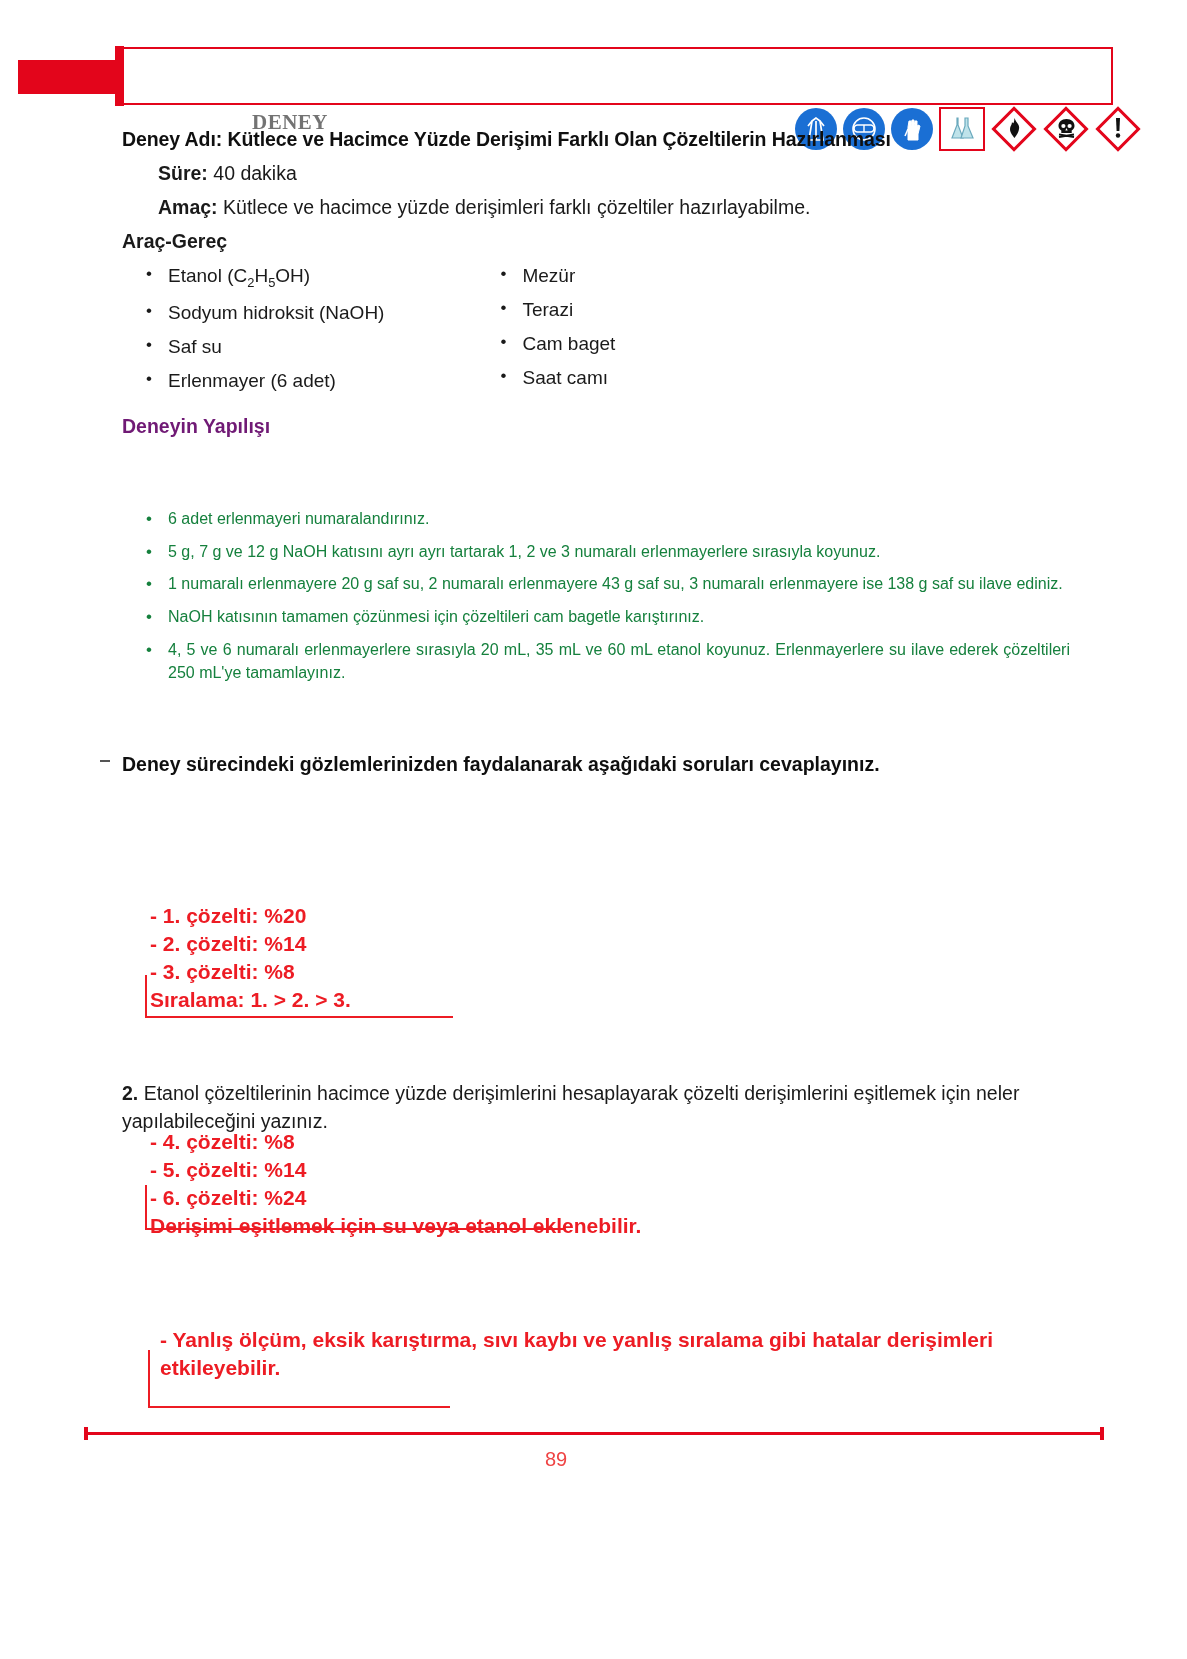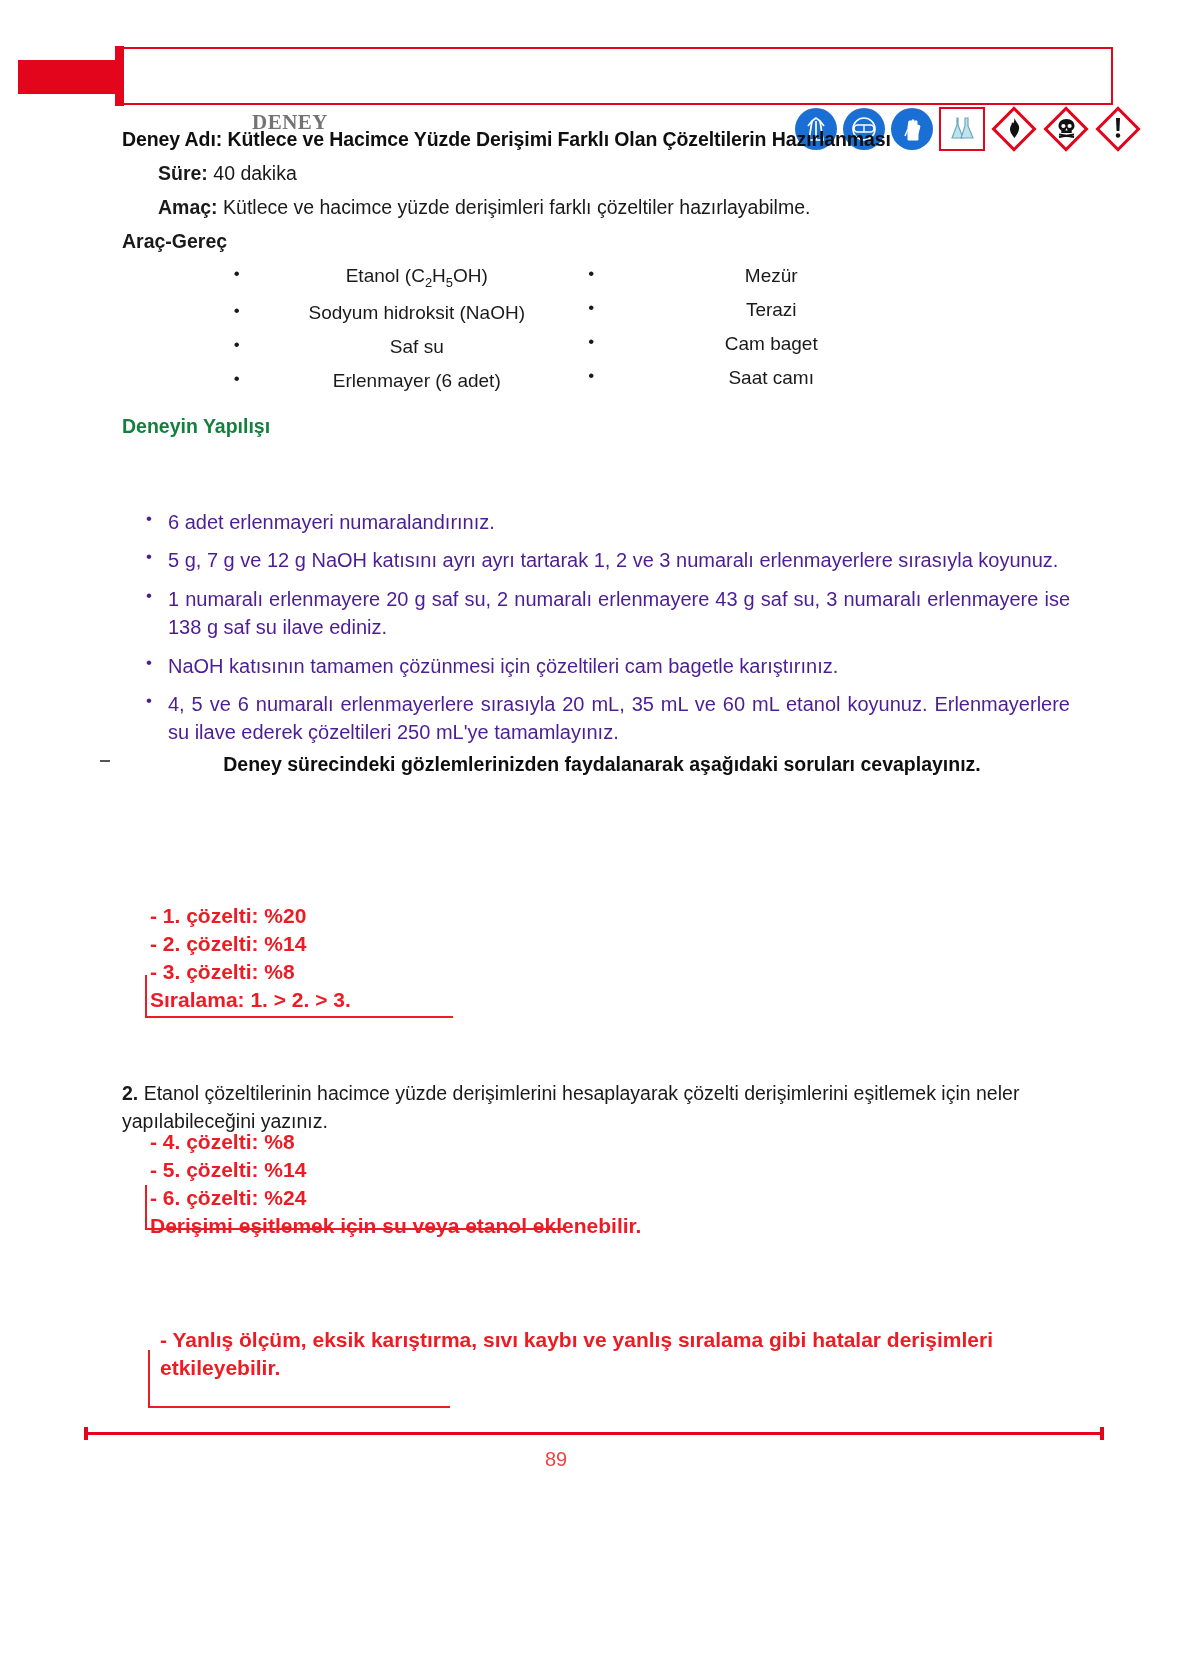--- a/index.html
+++ b/index.html
@@ -143,21 +143,20 @@
     font-weight: bold;
     margin: 0 0 0 0;
   }
 
   
   .materials {
     position: absolute;
     left: 140px;
     top: 265px;
     width: 880px;
-    text-align: center;
   }
   .mat-col {
     display: inline-block;
     vertical-align: top;
   }
   .mat-col.left { width: 350px; }
   .mat-col.right { width: 350px; }
   .mat-item {
     font-size: 19px;
     margin-bottom: 12px;
@@ -174,64 +173,63 @@
   }
   sub { font-size: 0.68em; vertical-align: sub; }
 
   
   .sec-red {
     position: absolute;
     left: 122px;
     top: 415px;
     font-size: 19.5px;
     font-weight: bold;
-    color: #15803d;
+    color: #701a75;
   }
   .intro-par {
     position: absolute;
     left: 122px;
     top: 448px;
     width: 945px;
     font-size: 19.5px;
     line-height: 1.42;
     color: #1a1a1a;
   }
   .steps {
     position: absolute;
     left: 140px;
     top: 508px;
     width: 930px;
   }
   .step {
     position: relative;
     padding-left: 28px;
-    font-size: 20px;
+    font-size: 16px;
     line-height: 1.42;
     margin-bottom: 10px;
     text-align: justify;
-    color: #4c1d95;
+    color: #15803d;
   }
   .step::before {
     content: "•";
     position: absolute;
     left: 6px;
     top: -1px;
     font-size: 17px;
   }
 
   
   .q-head {
     position: absolute;
     left: 122px;
     top: 753px;
     width: 960px;
     font-size: 19.5px;
     font-weight: bold;
     color: #0f0f0f;
-    text-align: center;
   }
   .q-dash {
     position: absolute;
     left: 100px;
     top: 760px;
     width: 10px;
     height: 2px;
     background: #555;
   }
 

